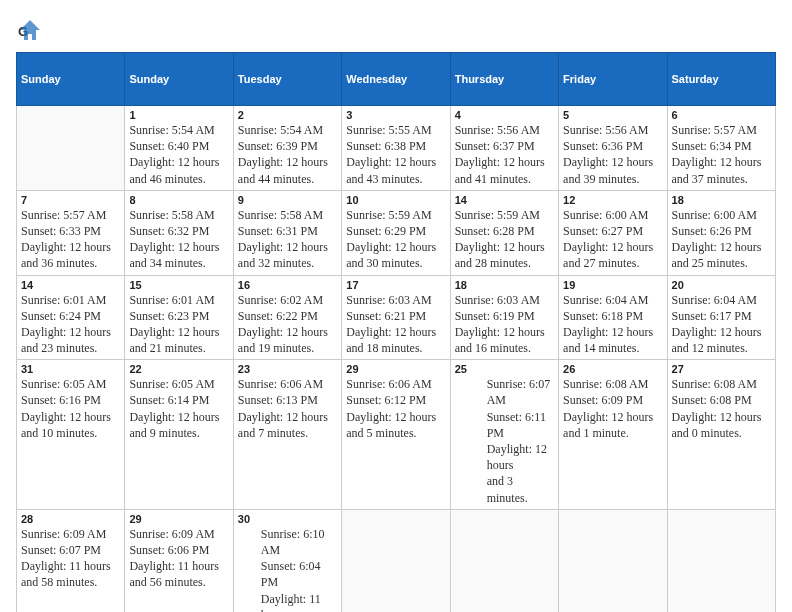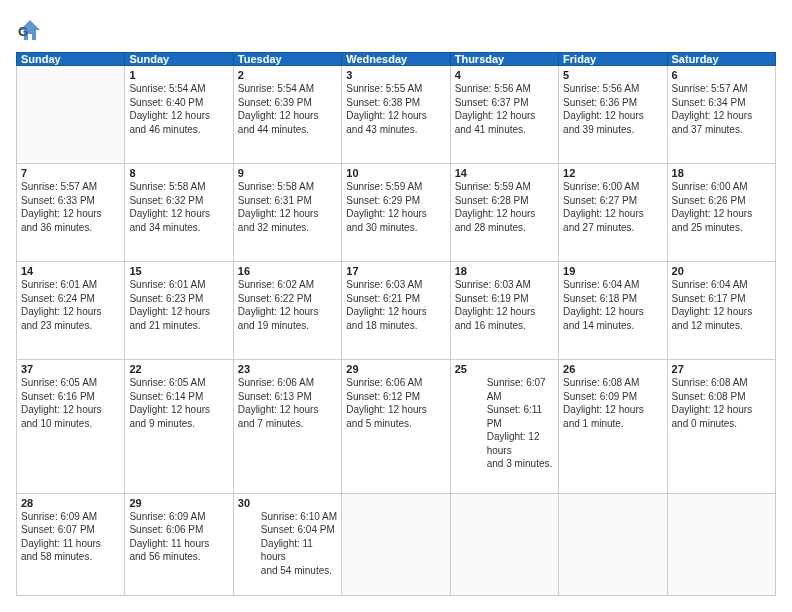--- a/index.html
+++ b/index.html
@@ -55,43 +55,44 @@
       border: 1px solid #ccc;
       border-collapse: collapse;
       width: 100%;
       table-layout: fixed;
     }
     .calendar th {
       background: #1a6abf;
       color: #fff;
       font-size: 11px;
       font-weight: bold;
-      padding: 0 4px;
+      padding: 20px 4px;
       text-align: left;
       border: 1px solid #1558a0;
     }
     .calendar td {
       border: 1px solid #ccc;
       vertical-align: top;
       padding: 3px 4px;
       font-size: 9px;
       color: #333;
       height: 84px;
     }
     .day-number {
       font-size: 11px;
       font-weight: bold;
       color: #222;
       display: block;
       margin-bottom: 1px;
     }
     .day-info {
-      font-size: 10px;
+      font-size: 12px;
       line-height: 1.35;
       color: #333;
+      font-family: Liberation Serif, serif;
     }
     .empty-cell {
       background: #f9f9f9;
     }
   </style>
 </head>
 <body>
 
 <div class="page">
   <div class="header">
@@ -266,21 +267,21 @@
           <td>
             <span class="day-number">20</span>
             <div class="day-info" style="white-space: pre-line;">Sunrise: 6:04 AM
 Sunset: 6:17 PM
 Daylight: 12 hours
 and 12 minutes.</div>
           </td>
         </tr>
         <tr>
           <td>
-            <span class="day-number">37</span>
+            <span class="day-number">31</span>
             <div class="day-info" style="white-space: pre-line;">Sunrise: 6:05 AM
 Sunset: 6:16 PM
 Daylight: 12 hours
 and 10 minutes.</div>
           </td>
           <td>
             <span class="day-number">22</span>
             <div class="day-info" style="white-space: pre-line;">Sunrise: 6:05 AM
 Sunset: 6:14 PM
 Daylight: 12 hours

